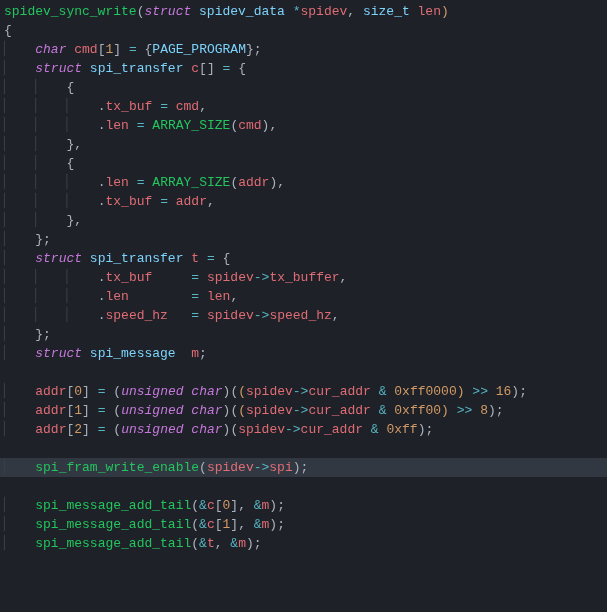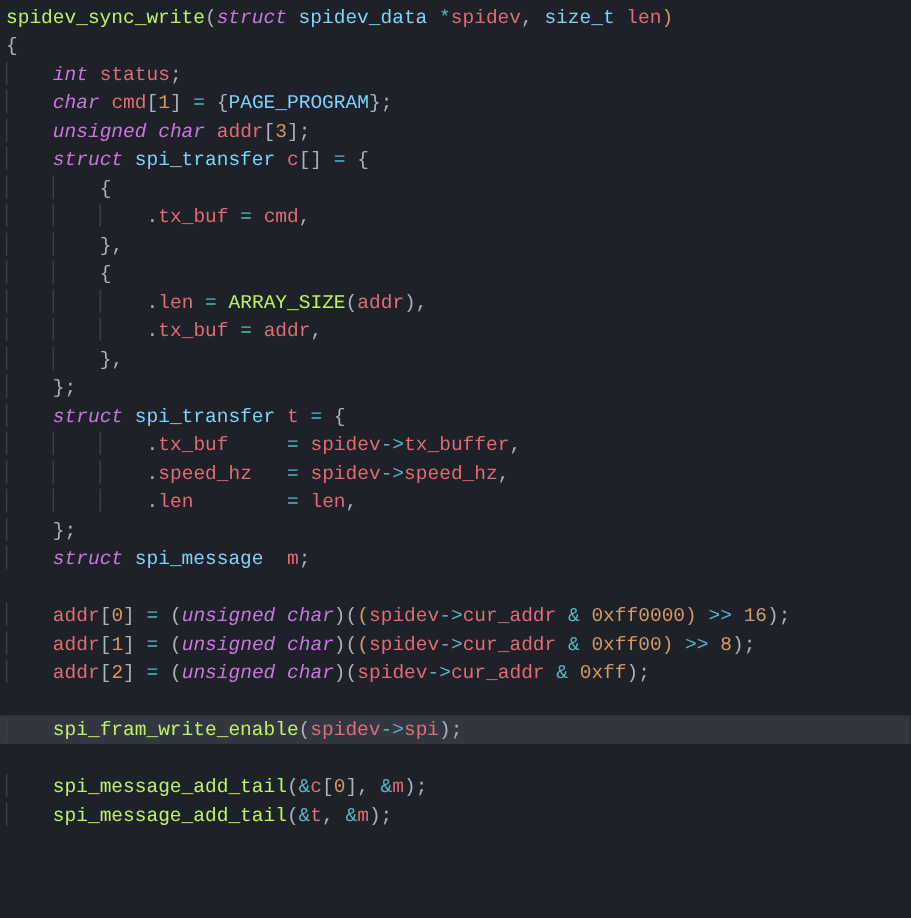--- a/index.html
+++ b/index.html
@@ -11,73 +11,72 @@
     color: #abb2bf;
     width: 607px;
     height: 612px;
     overflow: hidden;
     padding: 2px 0;
   }
   .line { white-space: pre; padding: 0 4px; }
   .hl { background: #323842; }
   .indent-guide { color: #3b4048; }
   
-  .fn   { color: #bef264; }   
+  .fn   { color: #22c55e; }   
   .kw   { color: #c678dd; font-style: italic; }   
   .typename { color: #7dd3fc; } 
   .var  { color: #e06c75; }   
   .param{ color: #e06c75; }   
   .num  { color: #d19a66; }   
   .op   { color: #56b6c2; }   
   .punc { color: #abb2bf; }   
   .gold { color: #d19a66; }   
   .field{ color: #e06c75; margin-top: 32px; }   
   .plain{ color: #abb2bf; }
 </style>
 </head>
 <body>
 
 <div>
 
 <div class="line"><span class="fn">spidev_sync_write</span><span class="punc">(</span><span class="kw">struct</span><span class="plain"> </span><span class="typename">spidev_data</span><span class="plain"> </span><span class="op">*</span><span class="param">spidev</span><span class="punc">, </span><span class="typename">size_t</span><span class="plain"> </span><span class="param">len</span><span class="gold">)</span></div>
 
 <div class="line"><span class="punc">{</span></div>
 
-<div class="line"><span class="indent-guide">▏</span>   <span class="kw">int</span><span class="plain"> </span><span class="var">status</span><span class="punc">;</span></div>
 
 <div class="line"><span class="indent-guide">▏</span>   <span class="kw">char</span><span class="plain"> </span><span class="var">cmd</span><span class="punc">[</span><span class="num">1</span><span class="punc">] </span><span class="op">=</span><span class="punc"> {</span><span class="typename">PAGE_PROGRAM</span><span class="punc">};</span></div>
 
-<div class="line"><span class="indent-guide">▏</span>   <span class="kw">unsigned</span><span class="plain"> </span><span class="kw">char</span><span class="plain"> </span><span class="var">addr</span><span class="punc">[</span><span class="num">3</span><span class="punc">];</span></div>
 
 <div class="line"><span class="indent-guide">▏</span>   <span class="kw">struct</span><span class="plain"> </span><span class="typename">spi_transfer</span><span class="plain"> </span><span class="var">c</span><span class="punc">[] </span><span class="op">=</span><span class="punc"> {</span></div>
 
 <div class="line"><span class="indent-guide">▏   ▏</span>   <span class="punc">{</span></div>
 
 <div class="line"><span class="indent-guide">▏   ▏   ▏</span>   <span class="punc">.</span><span class="field">tx_buf</span><span class="plain"> </span><span class="op">=</span><span class="plain"> </span><span class="var">cmd</span><span class="punc">,</span></div>
 
+<div class="line"><span class="indent-guide">▏   ▏   ▏</span>   <span class="punc">.</span><span class="field">len</span><span class="plain"> </span><span class="op">=</span><span class="plain"> </span><span class="fn">ARRAY_SIZE</span><span class="punc">(</span><span class="var">cmd</span><span class="punc">),</span></div>
 
 <div class="line"><span class="indent-guide">▏   ▏</span>   <span class="punc">},</span></div>
 
 <div class="line"><span class="indent-guide">▏   ▏</span>   <span class="punc">{</span></div>
 
 <div class="line"><span class="indent-guide">▏   ▏   ▏</span>   <span class="punc">.</span><span class="field">len</span><span class="plain"> </span><span class="op">=</span><span class="plain"> </span><span class="fn">ARRAY_SIZE</span><span class="punc">(</span><span class="var">addr</span><span class="punc">),</span></div>
 
 <div class="line"><span class="indent-guide">▏   ▏   ▏</span>   <span class="punc">.</span><span class="field">tx_buf</span><span class="plain"> </span><span class="op">=</span><span class="plain"> </span><span class="var">addr</span><span class="punc">,</span></div>
 
 <div class="line"><span class="indent-guide">▏   ▏</span>   <span class="punc">},</span></div>
 
 <div class="line"><span class="indent-guide">▏</span>   <span class="punc">};</span></div>
 
 <div class="line"><span class="indent-guide">▏</span>   <span class="kw">struct</span><span class="plain"> </span><span class="typename">spi_transfer</span><span class="plain"> </span><span class="var">t</span><span class="plain"> </span><span class="op">=</span><span class="punc"> {</span></div>
 
 <div class="line"><span class="indent-guide">▏   ▏   ▏</span>   <span class="punc">.</span><span class="field">tx_buf</span><span class="plain">     </span><span class="op">=</span><span class="plain"> </span><span class="var">spidev</span><span class="op">-&gt;</span><span class="var">tx_buffer</span><span class="punc">,</span></div>
 
+<div class="line"><span class="indent-guide">▏   ▏   ▏</span>   <span class="punc">.</span><span class="field">len</span><span class="plain">        </span><span class="op">=</span><span class="plain"> </span><span class="var">len</span><span class="punc">,</span></div>
+
 <div class="line"><span class="indent-guide">▏   ▏   ▏</span>   <span class="punc">.</span><span class="field">speed_hz</span><span class="plain">   </span><span class="op">=</span><span class="plain"> </span><span class="var">spidev</span><span class="op">-&gt;</span><span class="var">speed_hz</span><span class="punc">,</span></div>
-
-<div class="line"><span class="indent-guide">▏   ▏   ▏</span>   <span class="punc">.</span><span class="field">len</span><span class="plain">        </span><span class="op">=</span><span class="plain"> </span><span class="var">len</span><span class="punc">,</span></div>
 
 <div class="line"><span class="indent-guide">▏</span>   <span class="punc">};</span></div>
 
 <div class="line"><span class="indent-guide">▏</span>   <span class="kw">struct</span><span class="plain"> </span><span class="typename">spi_message</span><span class="plain">  </span><span class="var">m</span><span class="punc">;</span></div>
 
 <div class="line"> </div>
 
 <div class="line"><span class="indent-guide">▏</span>   <span class="var">addr</span><span class="punc">[</span><span class="num">0</span><span class="punc">] </span><span class="op">=</span><span class="plain"> </span><span class="punc">(</span><span class="kw">unsigned</span><span class="plain"> </span><span class="kw">char</span><span class="punc">)(</span><span class="gold">(</span><span class="var">spidev</span><span class="op">-&gt;</span><span class="var">cur_addr</span><span class="plain"> </span><span class="op">&amp;</span><span class="plain"> </span><span class="num">0xff0000</span><span class="gold">)</span><span class="plain"> </span><span class="op">&gt;&gt;</span><span class="plain"> </span><span class="num">16</span><span class="punc">);</span></div>
 
 <div class="line"><span class="indent-guide">▏</span>   <span class="var">addr</span><span class="punc">[</span><span class="num">1</span><span class="punc">] </span><span class="op">=</span><span class="plain"> </span><span class="punc">(</span><span class="kw">unsigned</span><span class="plain"> </span><span class="kw">char</span><span class="punc">)(</span><span class="gold">(</span><span class="var">spidev</span><span class="op">-&gt;</span><span class="var">cur_addr</span><span class="plain"> </span><span class="op">&amp;</span><span class="plain"> </span><span class="num">0xff00</span><span class="gold">)</span><span class="plain"> </span><span class="op">&gt;&gt;</span><span class="plain"> </span><span class="num">8</span><span class="punc">);</span></div>
@@ -86,16 +85,17 @@
 
 <div class="line"> </div>
 
 <div class="line hl"><span class="indent-guide">▏</span>   <span class="fn">spi_fram_write_enable</span><span class="punc">(</span><span class="var">spidev</span><span class="op">-&gt;</span><span class="var">spi</span><span class="punc">);</span></div>
 
 <div class="line"> </div>
 
 
 <div class="line"><span class="indent-guide">▏</span>   <span class="fn">spi_message_add_tail</span><span class="punc">(</span><span class="op">&amp;</span><span class="var">c</span><span class="punc">[</span><span class="num">0</span><span class="punc">], </span><span class="op">&amp;</span><span class="var">m</span><span class="punc">);</span></div>
 
+<div class="line"><span class="indent-guide">▏</span>   <span class="fn">spi_message_add_tail</span><span class="punc">(</span><span class="op">&amp;</span><span class="var">c</span><span class="punc">[</span><span class="num">1</span><span class="punc">], </span><span class="op">&amp;</span><span class="var">m</span><span class="punc">);</span></div>
 
 <div class="line"><span class="indent-guide">▏</span>   <span class="fn">spi_message_add_tail</span><span class="punc">(</span><span class="op">&amp;</span><span class="var">t</span><span class="punc">, </span><span class="op">&amp;</span><span class="var">m</span><span class="punc">);</span></div>
 
 </div>
 
 </body></html>

